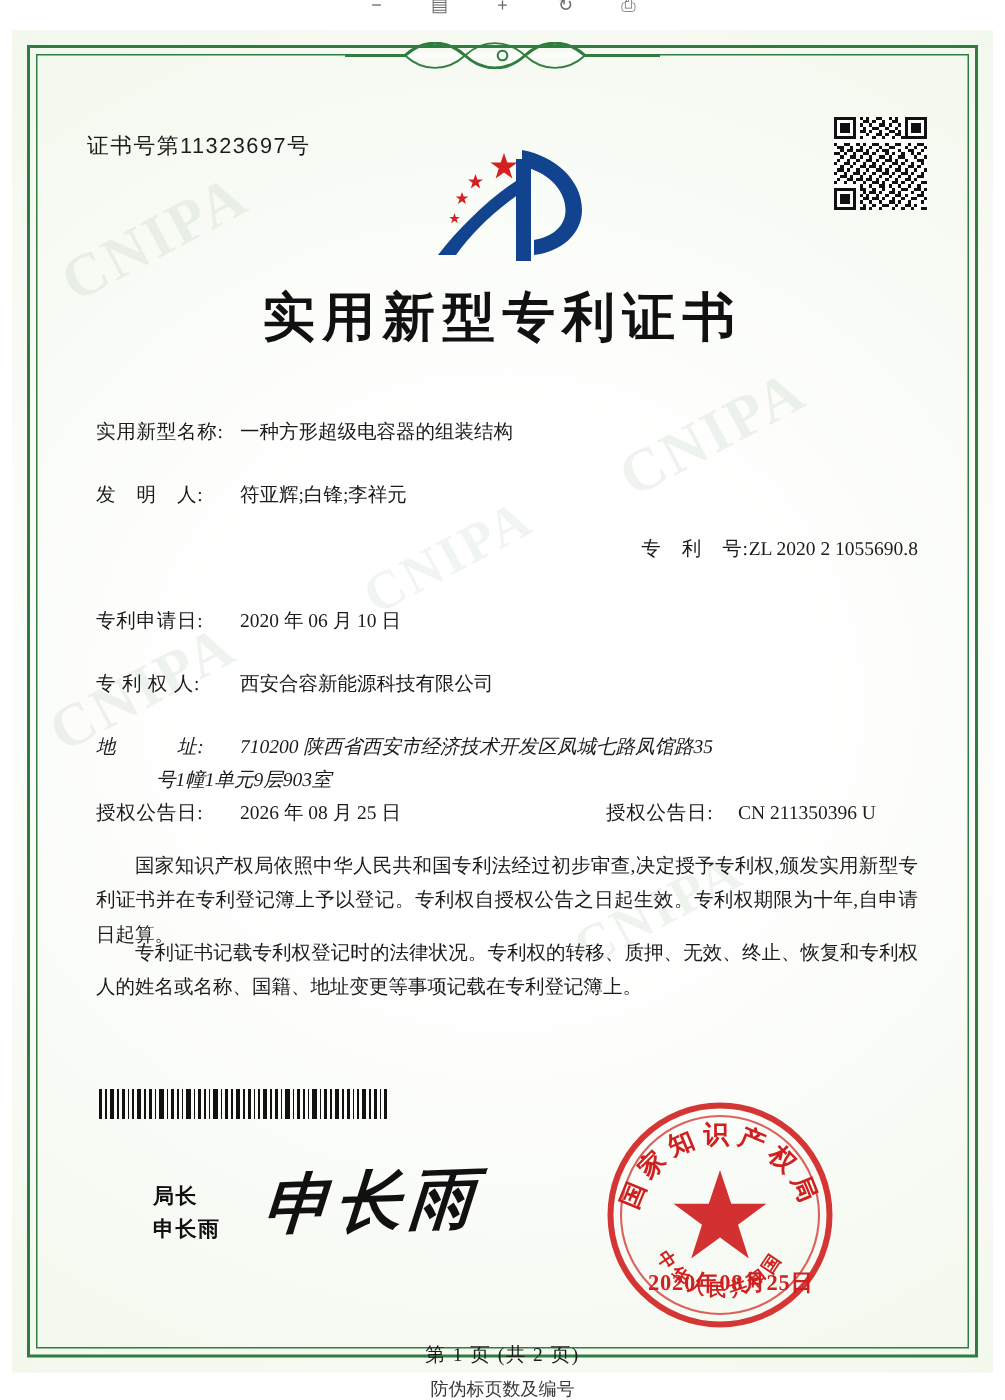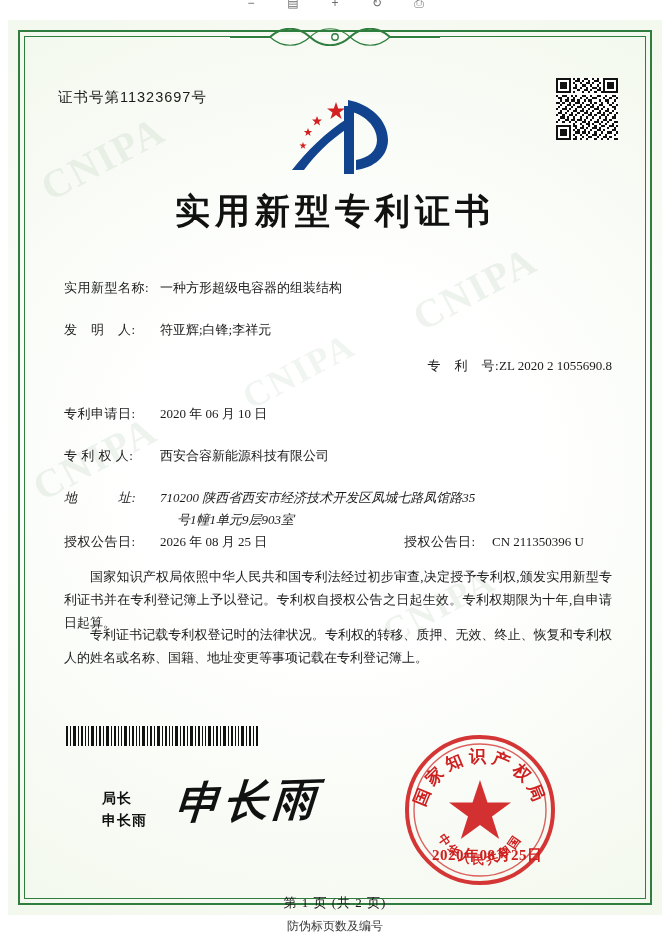--- a/index.html
+++ b/index.html
@@ -151,21 +151,21 @@
   }
 
   #f-name    { top: 258px; }
   #f-inventor{ top: 300px; }
   #f-patentno{ top: 336px; text-align: right; }
   #f-appdate { top: 384px; }
   #f-owner   { top: 426px; }
   #f-address { top: 468px; font-style: italic; }
   #f-address .val2 {
     display: block;
-    margin-left: 113px;
+    margin-left: 40px;
     margin-top: 2px;
   }
   #f-grant   { top: 512px; }
   #f-grant .gr2 {
     position: absolute;
     left: 340px;
     top: 0;
   }
   #f-grant .gr2 .lbl { width: 88px; }
 

